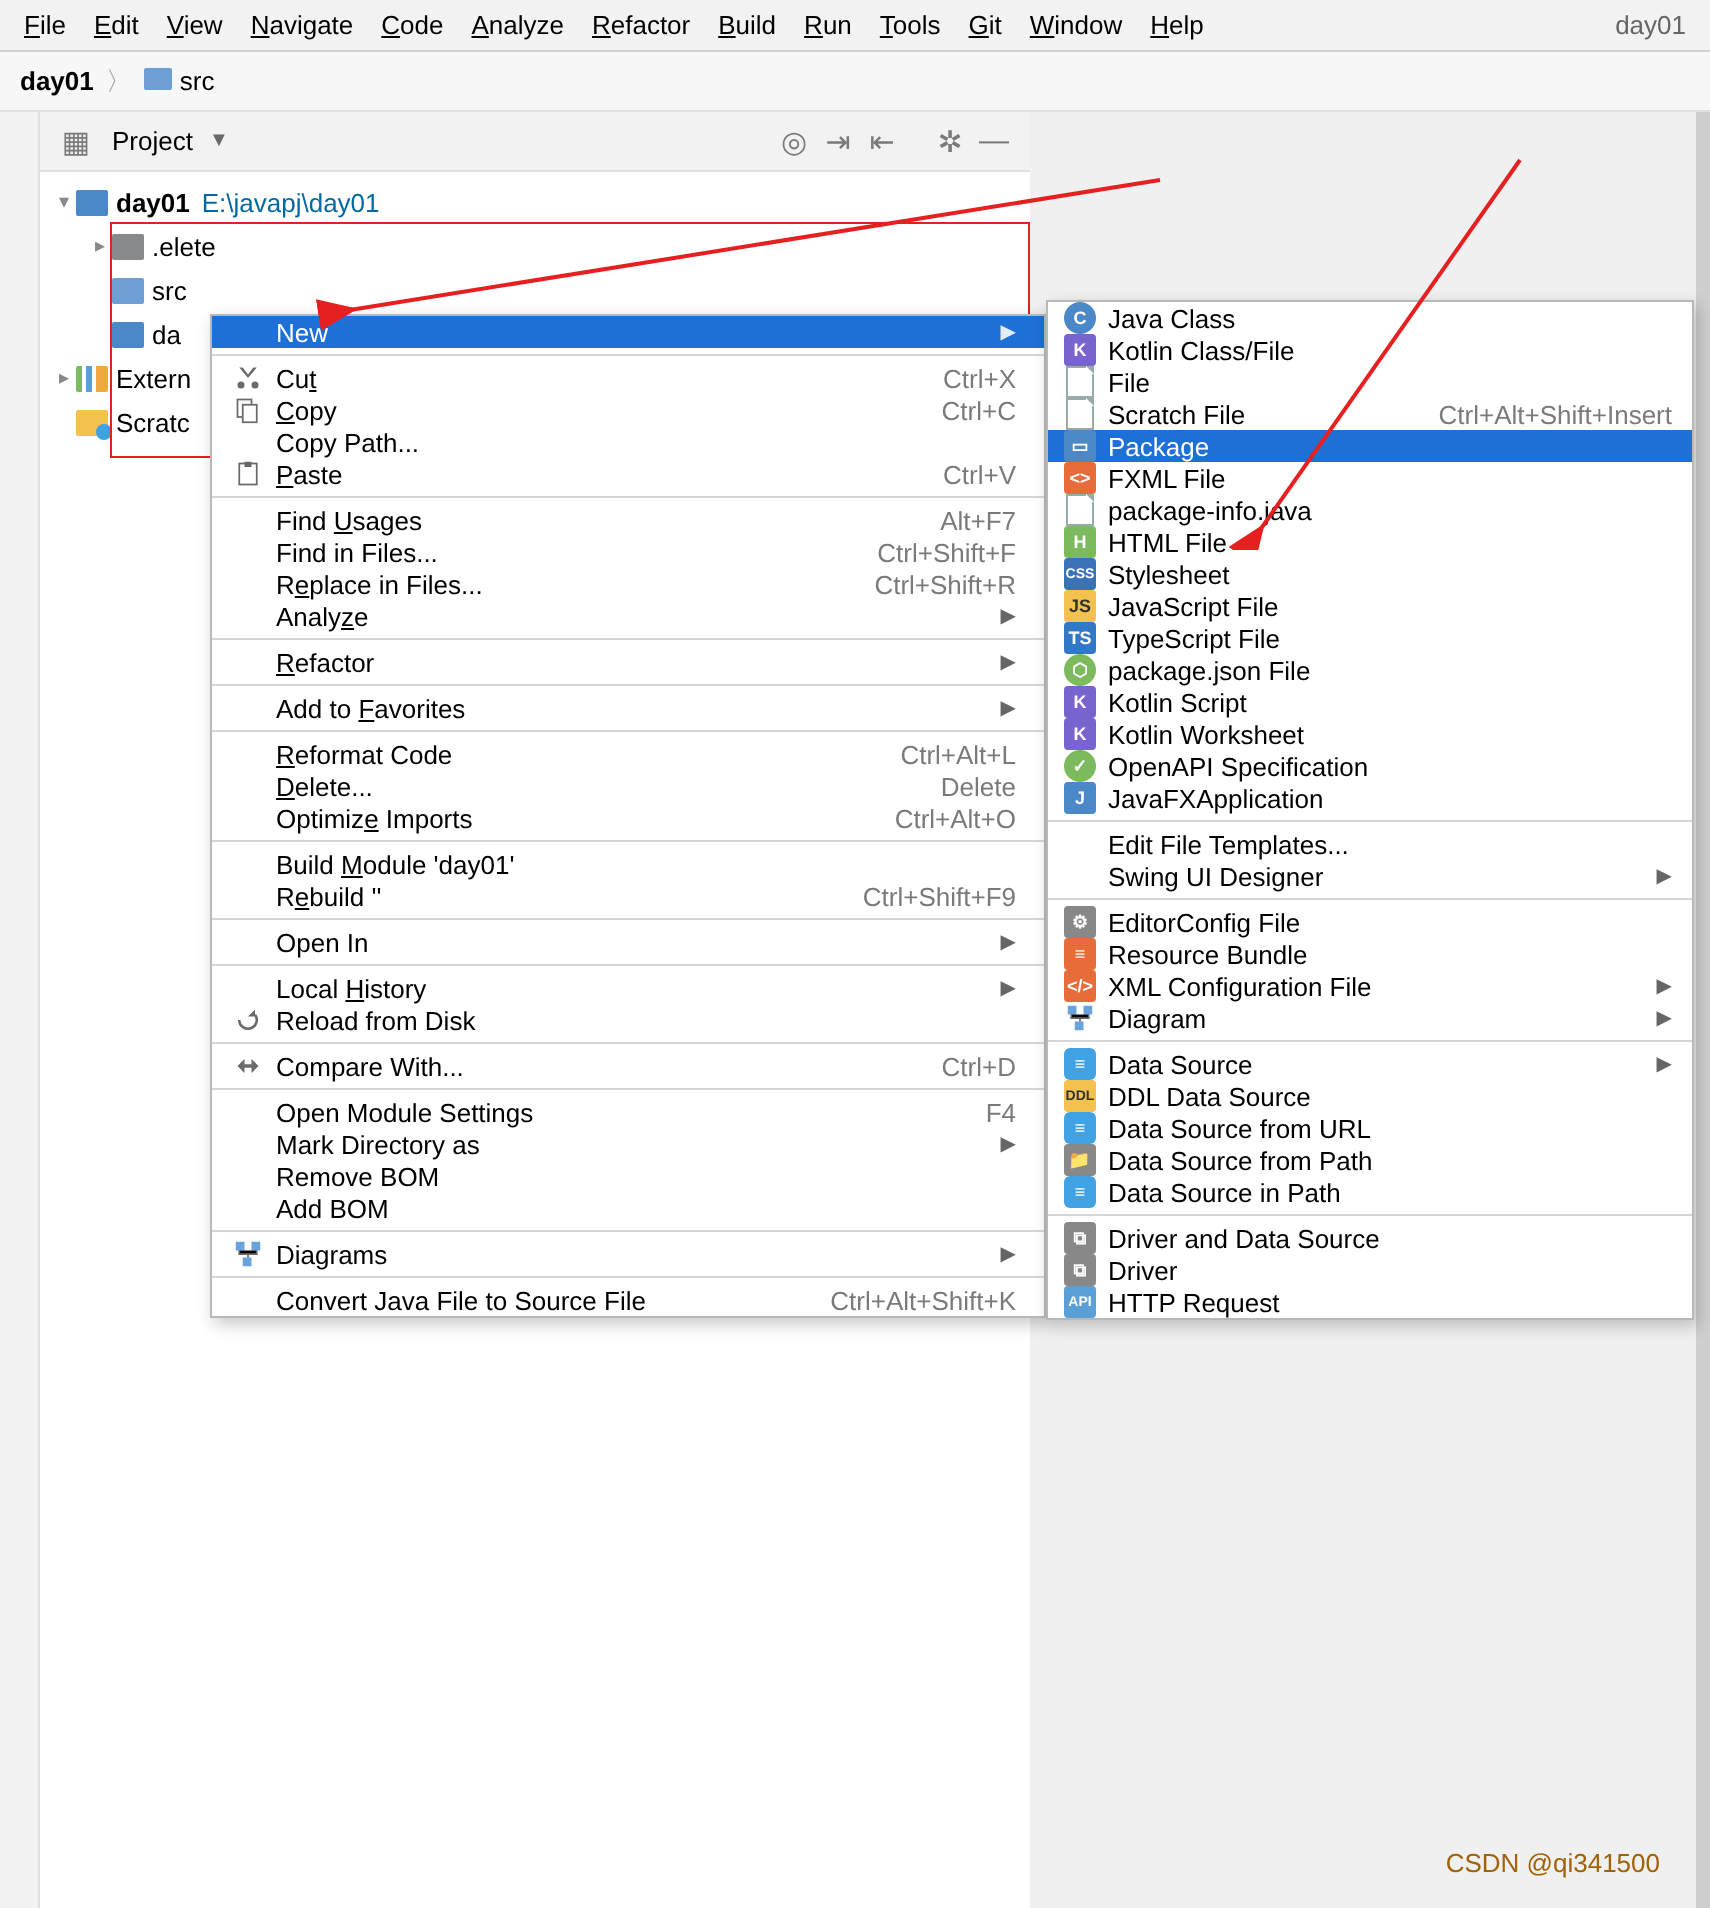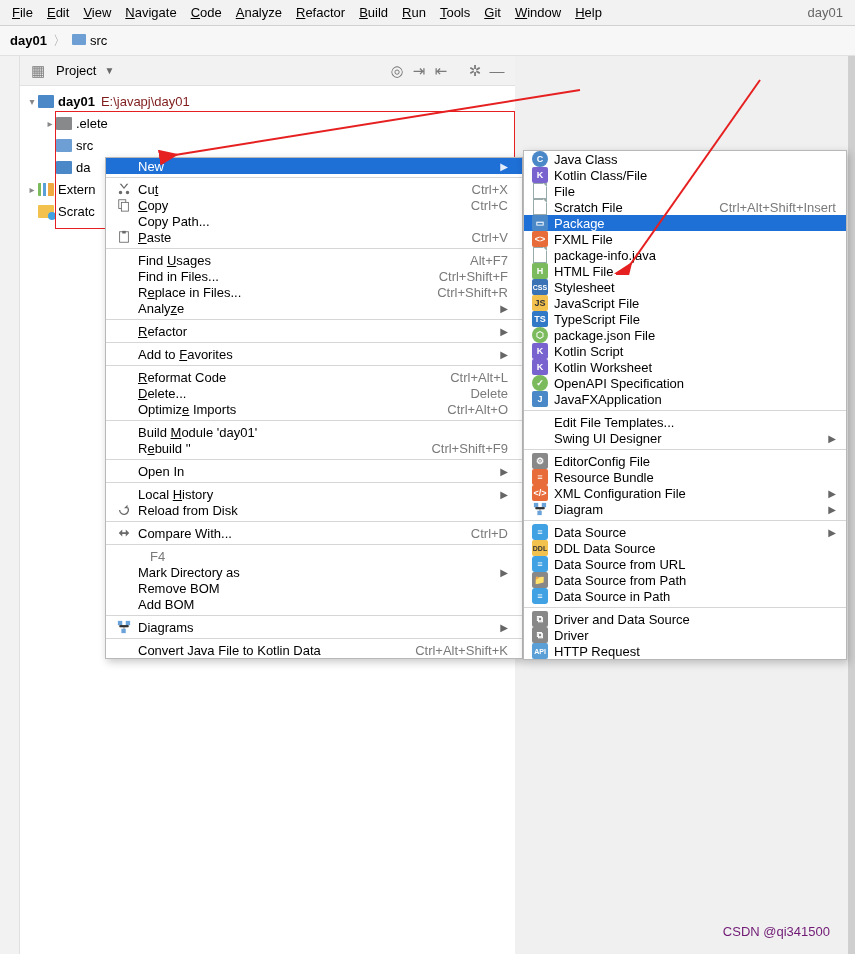--- a/index.html
+++ b/index.html
@@ -23,39 +23,39 @@
 .node{display:flex;align-items:center;height:22px;padding-left:8px;white-space:nowrap}
 .node .arr{width:12px;color:#888;font-size:10px;text-align:center}
 .node .ic{width:16px;height:13px;margin-right:4px;display:inline-block;border-radius:1px}
 .ic.folder{background:#87898b}
 .ic.folder-blue{background:#6e9fd4}
 .ic.module{background:#4a88c7}
 .ic.bars{background:linear-gradient(90deg,#7bbb5e 0 3px,transparent 3px 5px,#5aa0d6 5px 8px,transparent 8px 10px,#f0a840 10px 13px)}
 .ic.scratch{background:#f2c14e;position:relative}
 .ic.scratch::after{content:'';position:absolute;right:-2px;bottom:-2px;width:8px;height:8px;background:#40a2e3;border-radius:50%}
 .node .txt{color:#000}
-.node .path{color:#7f1d1d;margin-left:6px}
+.node .path{color:#0369a1;margin-left:6px}
 .red-box{position:absolute;left:35px;top:55px;width:460px;height:118px;border:1.5px solid #e62020;pointer-events:none}
 .ctx{position:absolute;background:#fff;border:1px solid #b8b8b8;box-shadow:2px 3px 8px rgba(0,0,0,.22)}
 .ctx .row{display:flex;align-items:center;height:16px;padding:0 14px 0 8px;white-space:nowrap}
 .ctx .row .ric{width:20px;display:inline-flex;justify-content:center;color:#6a6a6a}
 .ctx .row .lbl{flex:1;padding-left:4px}
 .ctx .row .sc{color:#7a7a7a;margin-left:16px}
 .ctx .row .sub{color:#666;font-size:10px;margin-left:10px}
 .ctx .row.sel{background:#1e6fd6;color:#fff}
 .ctx .row.sel .sc,.ctx .row.sel .sub{color:#e4eefb}
 .ctx .row.sel .ric{color:#fff}
 .ctx hr{border:none;border-top:1px solid #d6d6d6;margin:3px 0}
 .ctx1{left:105px;top:157px;width:418px}
 .ctx2{left:523px;top:150px;width:324px}
 .ctx2 .row{padding:0 10px 0 6px}
 .editor{position:absolute;left:515px;top:56px;right:0;height:898px;background:#f0f0f0}
 .editor::after{content:'';position:absolute;right:0;top:0;width:7px;height:100%;background:#cfcfcf}
 svg.arrow{position:absolute;pointer-events:none}
-.watermark{position:absolute;bottom:15px;right:25px;color:#701a75;font-size:13px}
+.watermark{position:absolute;bottom:15px;right:25px;color:#a16207;font-size:13px}
 .file-ic{width:14px;height:16px;display:inline-block;background:#fff;border:1px solid #9aa;position:relative}
 .file-ic::before{content:'';position:absolute;right:-1px;top:-1px;width:0;height:0;border-left:4px solid #fff;border-top:4px solid #9aa}
 .badge{width:16px;height:16px;display:inline-flex;align-items:center;justify-content:center;border-radius:2px;font-size:9px;font-weight:700;color:#fff}
 </style>
 </head>
 <body>
 
 <div class="menubar" id="menubar">
     <span class="m"><u>F</u>ile</span>
     <span class="m"><u>E</u>dit</span>
@@ -259,20 +259,21 @@
         <svg width="14" height="14" viewBox="0 0 16 16">
           <path fill="#6a6a6a" d="M2 8l4-4v3h4V4l4 4-4 4v-3H6v3z"></path>
         </svg>
       </span>
       <span class="lbl">Compare With...</span>
       <span class="sc">Ctrl+D</span>
     </div>
     <hr>
     <div class="row">
       <span class="ric"></span>
+      <span class="lbl">Open Module Settings</span>
       <span class="sc">F4</span>
     </div>
     <div class="row">
       <span class="ric"></span>
       <span class="lbl">Mark Directory as</span>
       <span class="sub">▶</span>
     </div>
     <div class="row">
       <span class="ric"></span>
       <span class="lbl">Remove BOM</span>
@@ -290,21 +291,21 @@
           <rect x="5" y="10" width="5" height="5" fill="#6aa2da"></rect>
           <path stroke="#6a6a6a" d="M3 6v2h10V6M8 8v2"></path>
         </svg>
       </span>
       <span class="lbl">Diagrams</span>
       <span class="sub">▶</span>
     </div>
     <hr>
     <div class="row">
       <span class="ric"></span>
-      <span class="lbl">Convert Java File to Kotlin Data</span>
+      <span class="lbl">Convert Java File to Source File</span>
       <span class="sc">Ctrl+Alt+Shift+K</span>
     </div>
   </div>
 <div class="ctx ctx2" id="ctx2">
     <div class="row">
       <span class="ric">
         <span class="badge" style="background:#4a88c7;border-radius:50%">C</span>
       </span>
       <span class="lbl">Java Class</span>
     </div>

